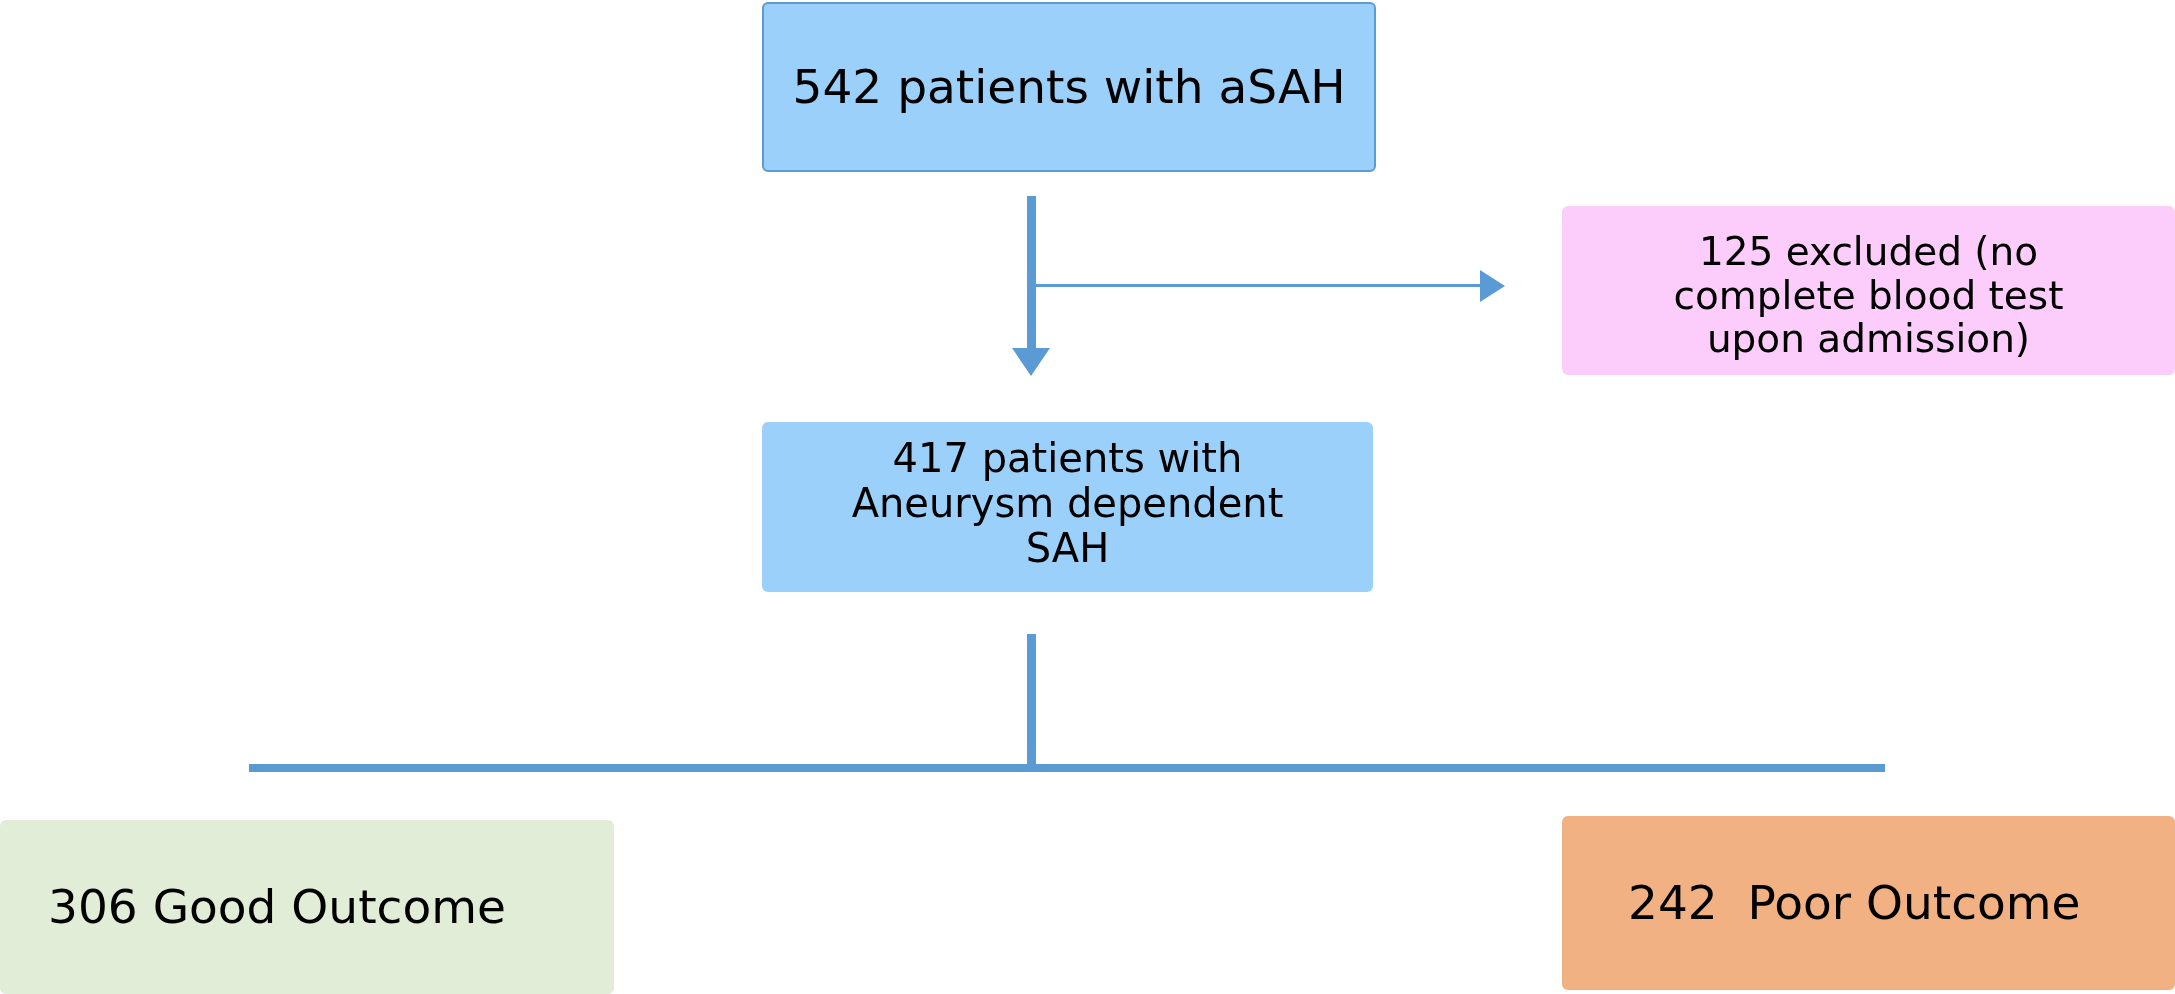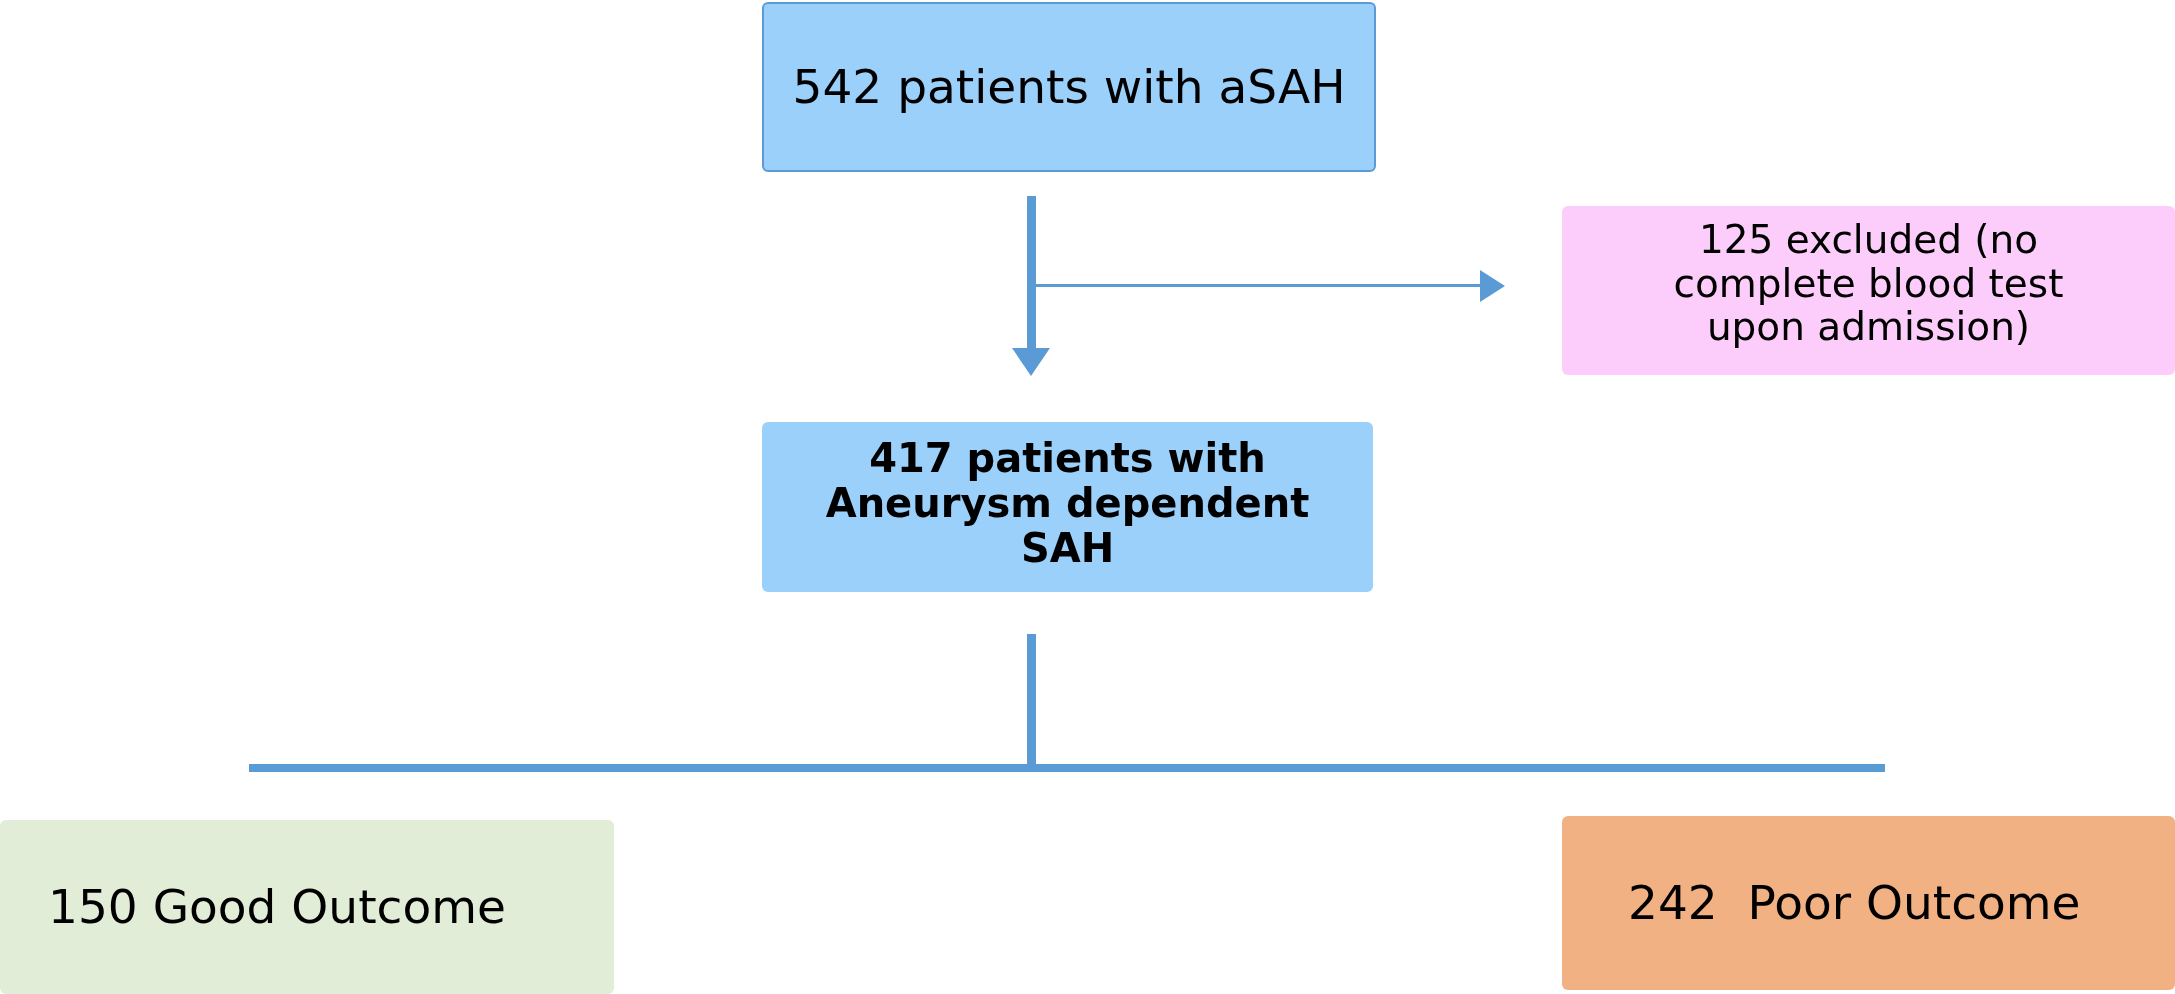--- a/index.html
+++ b/index.html
@@ -49,34 +49,33 @@
     left: 762px;
     top: 422px;
     width: 611px;
     height: 170px;
     background: #9BD0FB;
     align-items: center;
     text-align: center;
     font-size: 40px;
     justify-content: flex-start;
     padding-top: 14px;
-    font-weight: bold;
   }
 
   .node-excluded {
     left: 1562px;
     top: 206px;
     width: 613px;
     height: 169px;
     background: #FCCDFB;
     align-items: center;
     text-align: center;
     font-size: 39px;
     justify-content: flex-start;
-    padding-top: 12px;
+    padding-top: 24px;
   }
 
   .node-good {
     left: 0px;
     top: 820px;
     width: 614px;
     height: 174px;
     background: #E2EDD8;
     align-items: flex-start;
     text-align: left;
@@ -177,20 +176,20 @@
   <div class="node node-mid">
     <span>417 patients with
 Aneurysm dependent
 SAH</span>
   </div>
 
   <div class="conn split-stem"></div>
   <div class="conn split-bar"></div>
 
   <div class="node node-good">
-    <span>150 Good Outcome</span>
+    <span>306 Good Outcome</span>
   </div>
 
   <div class="node node-poor">
     <span>242  Poor Outcome</span>
   </div>
 
 </div>
 
 </body></html>

